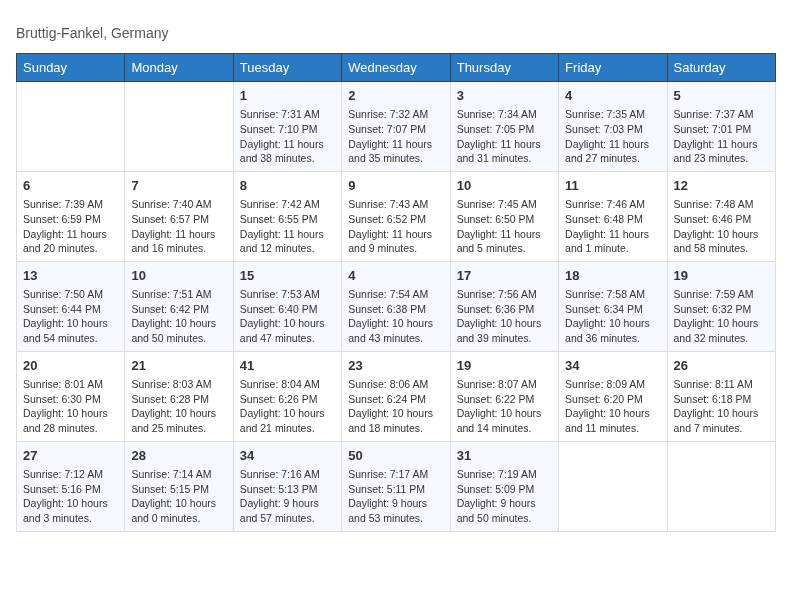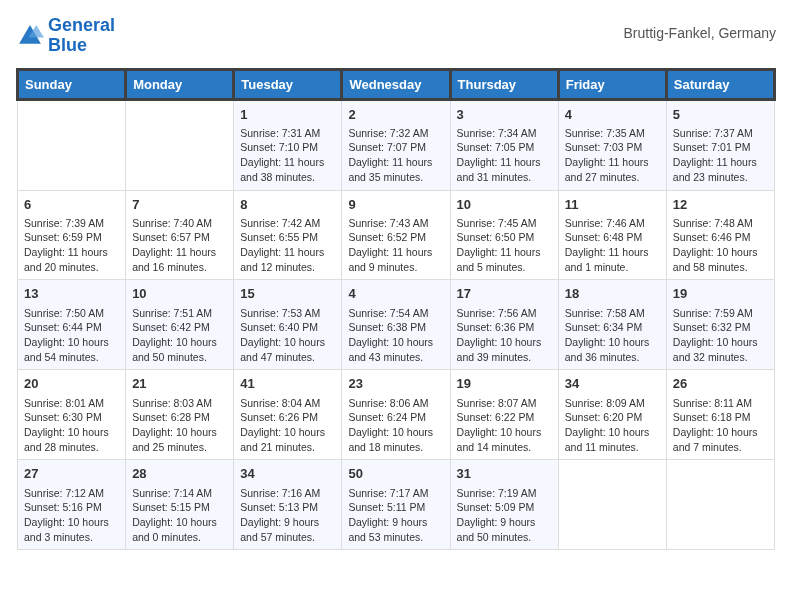--- a/index.html
+++ b/index.html
@@ -54,22 +54,22 @@
       font-size: 11px;
     }
     thead tr {
       background-color: #2979c4;
       color: #fff;
     }
     thead th {
       padding: 6px 6px;
       text-align: left;
       font-size: 13px;
-      font-weight: 700;
-      border: 3px solid #404040;
+      font-weight: 400;
+      border: 1px solid #404040;
     }
     tbody tr {
       border-bottom: 1px solid #ddd;
     }
     tbody tr:nth-child(odd) {
       background-color: #f5f8ff;
     }
     tbody tr:nth-child(even) {
       background-color: #ffffff;
     }
@@ -93,30 +93,20 @@
       color: #333;
     }
     .empty-cell {
       background: #fff;
     }
   </style>
 </head>
 <body>
 
 <div class="header">
-  <div class="logo">
-    <svg class="logo-icon" viewBox="0 0 36 36">
-      <polygon points="18,4 32,28 4,28" fill="#2979c4"></polygon>
-      <polygon points="26,4 36,20 16,20" fill="#5ba3e0" opacity="0.7"></polygon>
-    </svg>
-    <div class="logo-text">
-      <div><span>General</span></div>
-      <div><span>Blue</span></div>
-    </div>
-  </div>
   <div class="title-block">
     <div class="location">Bruttig-Fankel, Germany</div>
   </div>
 </div>
 
 <table>
   <thead>
     <tr>
     <th>Sunday</th>
         <th>Monday</th>

